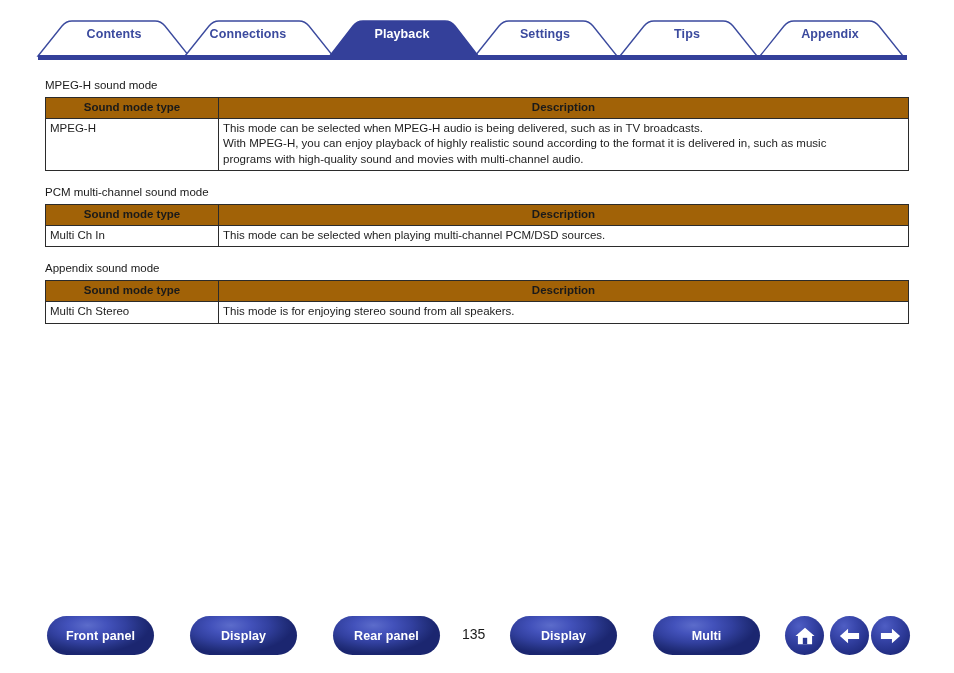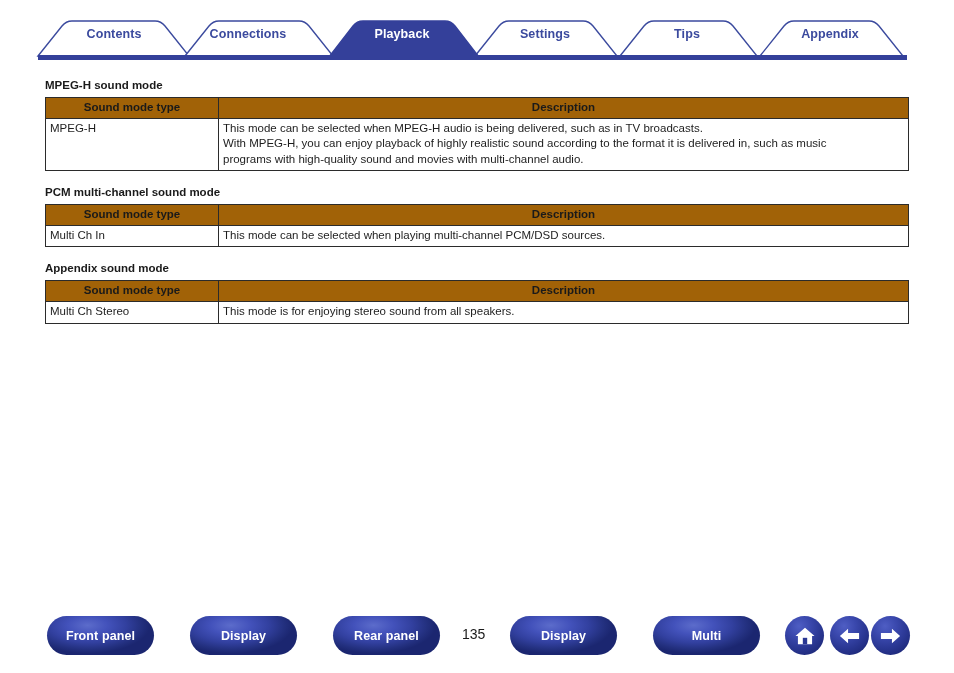--- a/index.html
+++ b/index.html
@@ -35,21 +35,21 @@
 
   
   .content {
     position: absolute;
     left: 45px; top: 78px;
     width: 865px;
   }
   .section { margin-bottom: 0; }
   .section-title {
     font-size: 11.5px;
-    font-weight: bold;
+    font-weight: normal;
     color: #1a1a1a;
     margin: 0 0 5px 0;
     line-height: 14px;
   }
   .section + .section { margin-top: 14px; }
 
   table.mode-table {
     border-collapse: collapse;
     width: 864px;
     table-layout: fixed;

